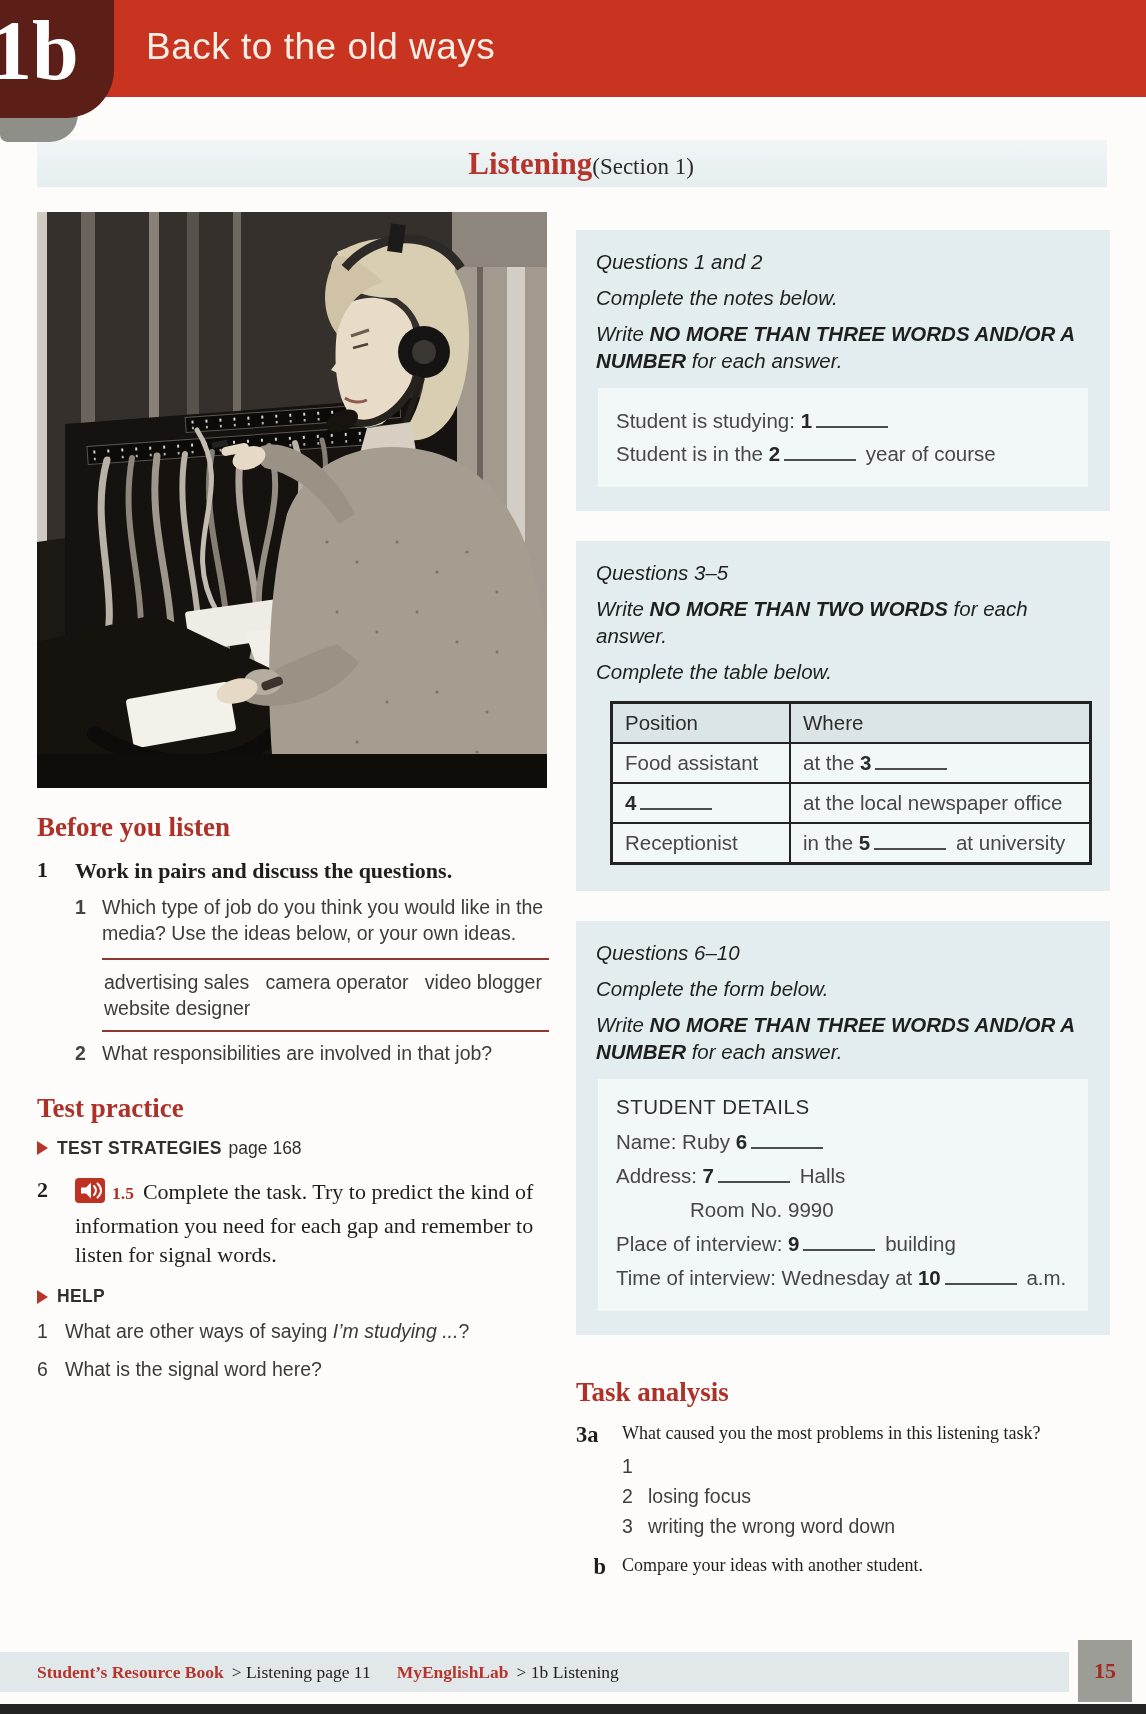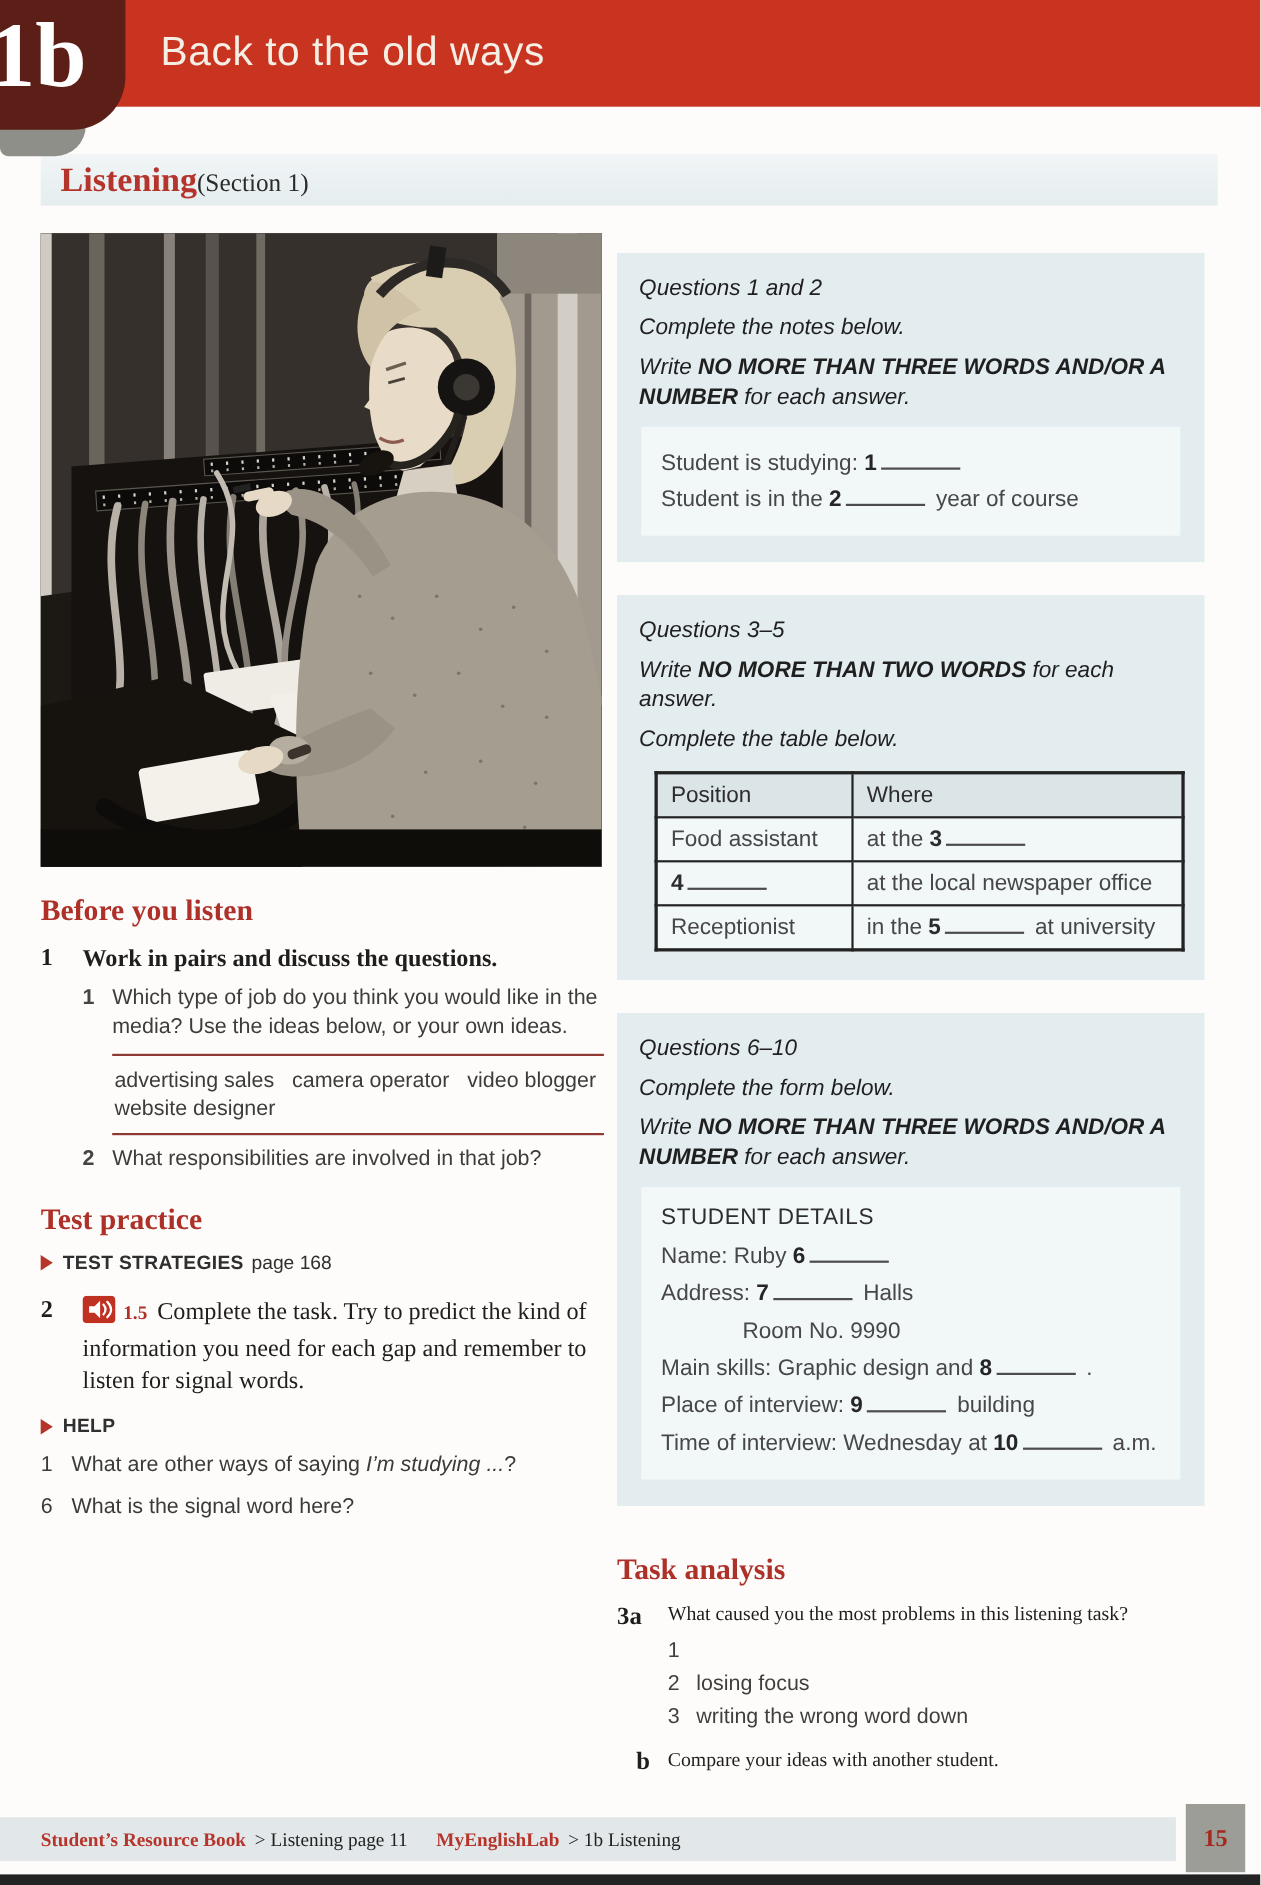--- a/index.html
+++ b/index.html
@@ -12,21 +12,21 @@
                 font-family:"Liberation Sans",sans-serif;letter-spacing:0.5px;}
   .unit-tab{position:absolute;left:-14px;top:0;width:128px;height:118px;background:#5c1f17;
             border-radius:0 0 48px 0;z-index:3;}
   .unit-tab span{position:absolute;left:4px;top:2px;font-family:"Liberation Serif",serif;
                  font-weight:bold;font-size:84px;color:#ffffff;}
   .tab-shadow{position:absolute;left:0;top:114px;width:78px;height:28px;background:#8f8f89;
               border-radius:0 0 38px 10px;z-index:2;}
 
   
   .section-bar{position:absolute;left:37px;top:140px;width:1070px;height:47px;
-               background:linear-gradient(#f1f5f6,#e5edef);display:flex;align-items:baseline;}
+               background:linear-gradient(#f1f5f6,#e5edef);display:flex;align-items:baseline;justify-content:center;}
   .section-title{font-family:"Liberation Serif",serif;font-weight:bold;font-size:31px;
                  color:#b5352c;margin-left:18px;line-height:47px;}
   .section-sub{font-family:"Liberation Serif",serif;font-size:23px;color:#2b2b2b;}
 
   
   .photo{position:absolute;left:37px;top:212px;width:510px;height:576px;background:#35302b;}
 
   
   .left-col{position:absolute;left:37px;top:812px;width:512px;}
   .red-h{font-family:"Liberation Serif",serif;font-weight:bold;font-size:27px;color:#ad3129;
@@ -48,21 +48,21 @@
   .ref-label{font-weight:bold;font-size:17.5px;color:#2f2f2f;letter-spacing:0.3px;}
   .ref-page{font-size:17.5px;color:#2f2f2f;margin-left:7px;}
   .ex2{margin-top:18px;margin-bottom:16px;}
   .ex2 .serif-instr{font-family:"Liberation Serif",serif;font-size:22px;color:#1e1e1e;line-height:1.36;}
   .audio-chip{display:inline-block;vertical-align:-4px;margin-right:7px;}
   .track-num{font-weight:bold;font-size:17.5px;color:#b03028;margin-right:9px;}
   .help-item{display:flex;margin-top:12px;font-size:19.5px;color:#3a3a3a;line-height:1.3;}
   .help-item .sn{width:28px;flex:0 0 28px;}
 
   
-  .right-col{position:absolute;left:561px;top:230px;width:534px;}
+  .right-col{position:absolute;left:576px;top:230px;width:534px;}
   .qbox{background:#e3ecef;padding:18px 20px 24px 20px;margin-bottom:30px;}
   .rubric{font-style:italic;font-size:20.5px;color:#1f1f1f;line-height:1.32;margin-bottom:9px;}
   .rubric b{font-weight:bold;}
   .inner-box{background:#f2f7f8;margin:14px 2px 0 2px;padding:16px 18px;}
   .note-line{font-size:20.5px;color:#474747;line-height:1.62;}
   .note-line b{color:#262626;}
   .gap{display:inline-block;width:72px;border-bottom:2px solid #4c4c4c;height:0.72em;margin:0 4px;}
   table.qtable{border-collapse:collapse;margin:16px 0 2px 14px;width:482px;
                border:3px solid #232323;background:#f2f7f8;}
   table.qtable th,table.qtable td{border:2px solid #232323;font-weight:normal;text-align:left;
@@ -325,21 +325,20 @@
 
     <div class="qbox">
       <div class="rubric">Questions 6–10</div>
       <div class="rubric">Complete the form below.</div>
       <div class="rubric"><span>Write </span><b>NO MORE THAN THREE WORDS AND/OR A NUMBER</b><span> for each answer.</span></div>
       <div class="inner-box">
         <div class="form-title">STUDENT DETAILS</div>
         <div class="form-line"><span>Name: Ruby </span><b>6</b><span class="gap"></span></div>
         <div class="form-line"><span>Address: </span><b>7</b><span class="gap"></span><span> Halls</span></div>
         <div class="form-line indent">Room No. 9990</div>
-        <div class="form-line"><span>Main skills: Graphic design and </span><b>8</b><span class="gap"></span><span> .</span></div>
         <div class="form-line"><span>Place of interview: </span><b>9</b><span class="gap"></span><span> building</span></div>
         <div class="form-line"><span>Time of interview: Wednesday at </span><b>10</b><span class="gap"></span><span> a.m.</span></div>
       </div>
     </div>
 
     <div class="ta-block">
       <div class="red-h">Task analysis</div>
       <div class="ta-row">
         <div class="ta-num">3a</div>
         <div class="ta-text">What caused you the most problems in this listening task?</div>

